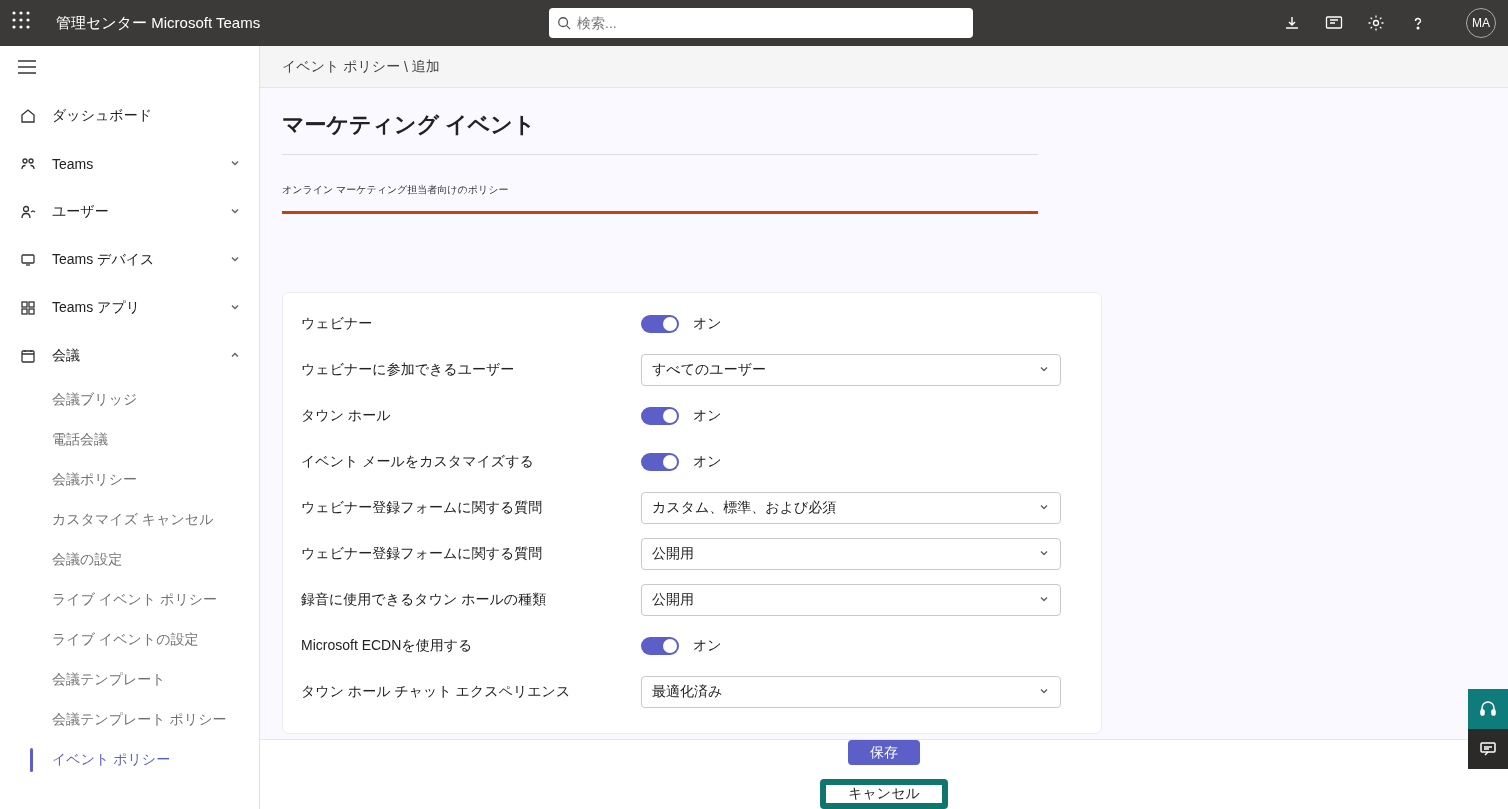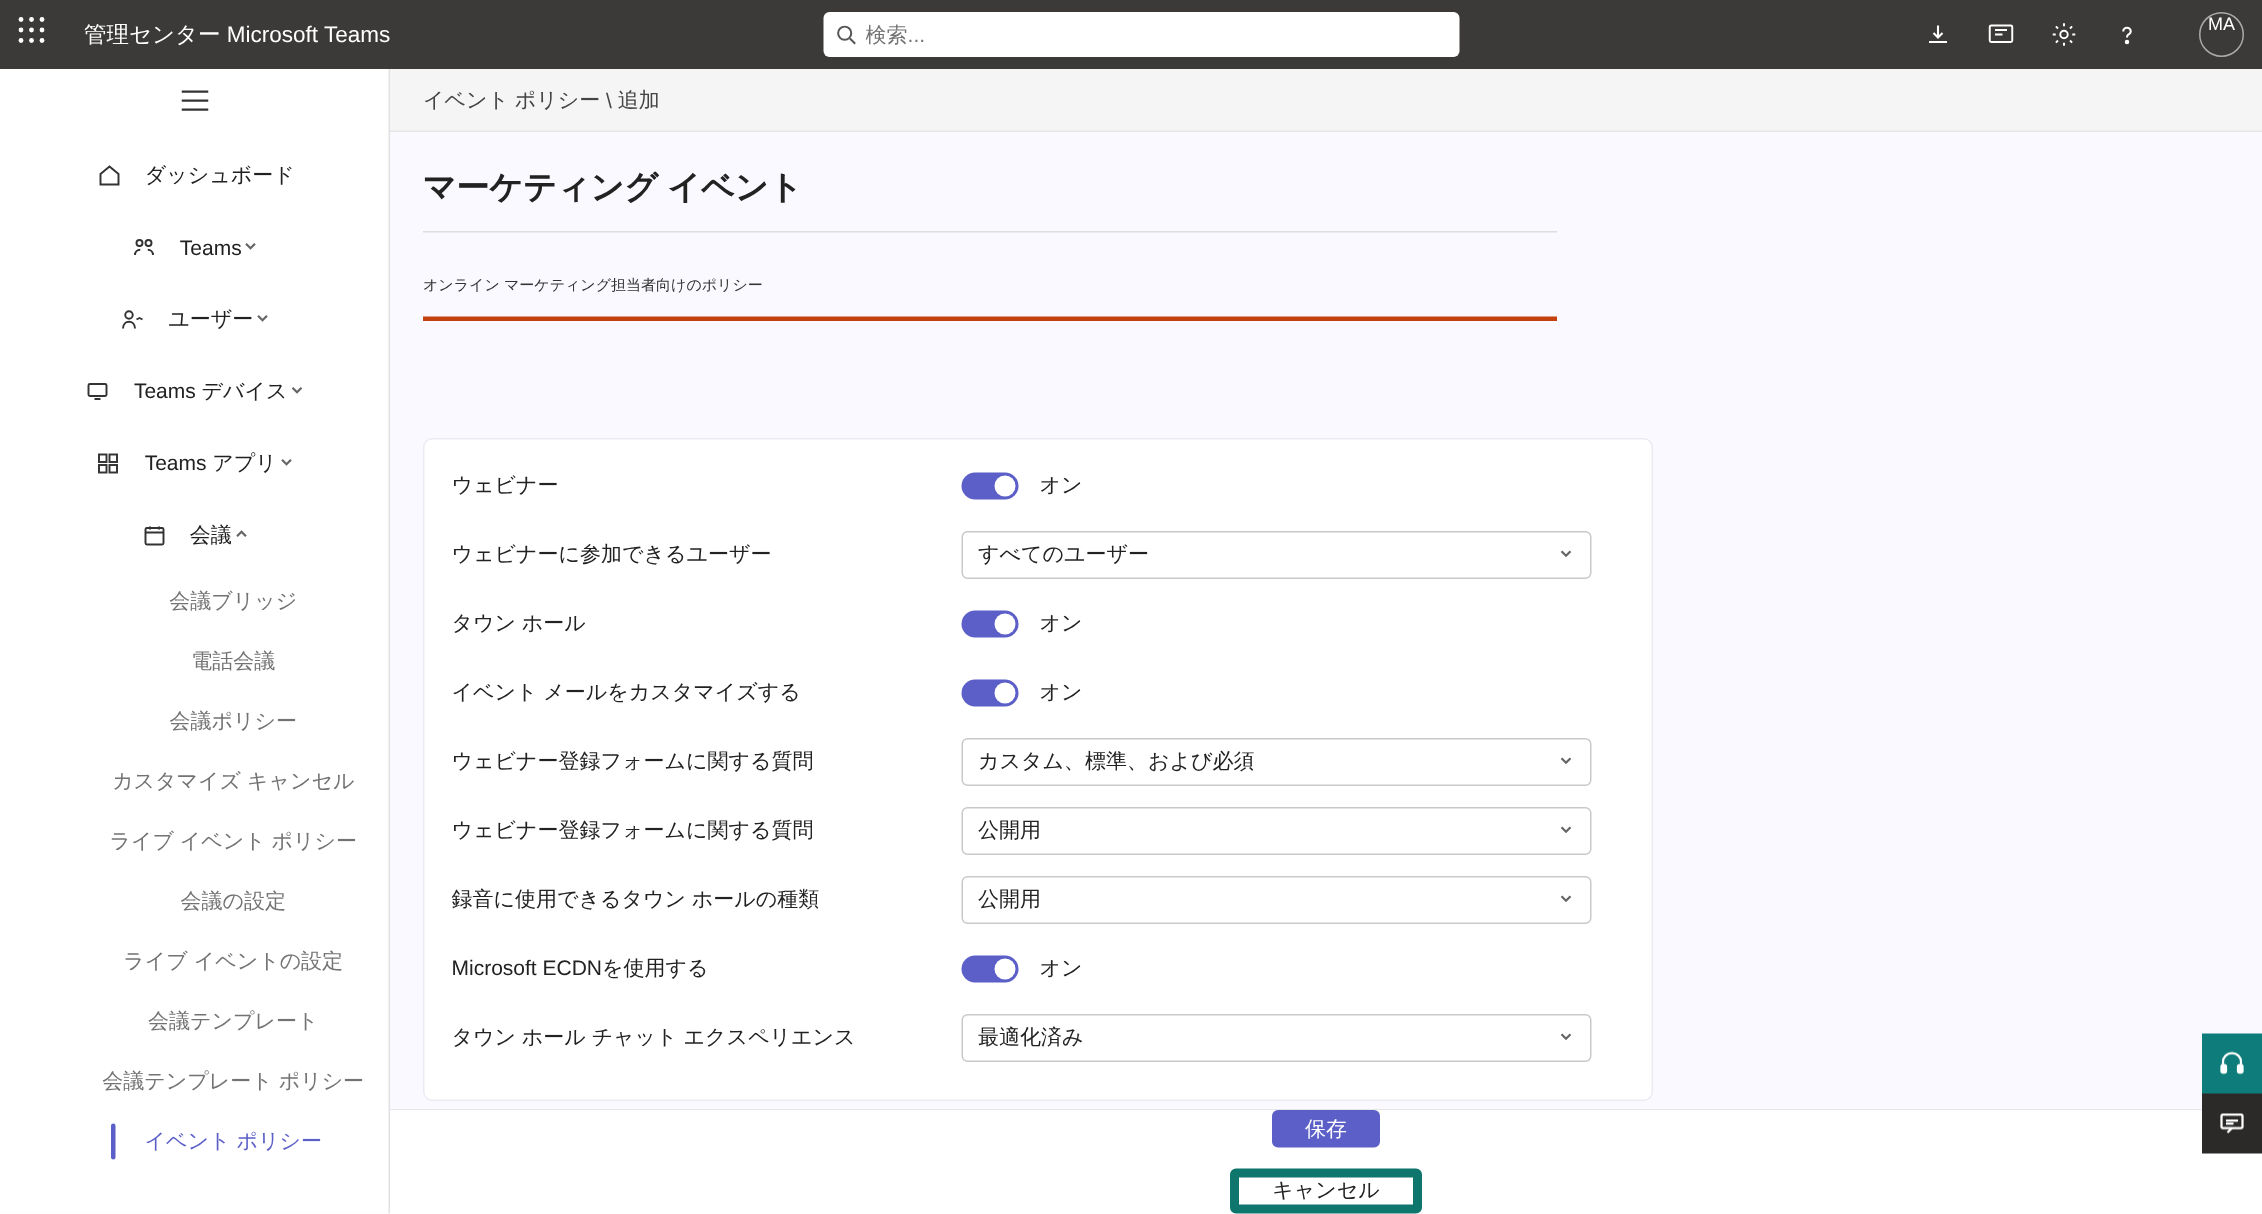--- a/index.html
+++ b/index.html
@@ -25,31 +25,31 @@
 .search-box .search-icon { color: #555; margin-right: 6px; display:flex; align-items:center;}
 .search-box input {
   border: none; outline: none; font-size: 14px; flex: 1; color: #333;
   background: transparent;
 }
 
 .topbar-right { display: flex; align-items: center; gap: 22px; margin-left: 20px; }
 .topbar-right .ticon { color: #fff; cursor: pointer; display:flex; align-items:center; justify-content:center; width:20px; height:20px;}
 .avatar {
   width: 30px; height: 30px; border-radius: 50%; border: 1px solid #aaa;
-  display: flex; align-items: flex-start; justify-content: center;
+  display: flex; align-items: center; justify-content: center;
   font-size: 12px; color: #fff; margin-left: 16px; cursor: pointer;
 }
 
 
 .shell { display: flex; height: calc(100% - 46px); }
 
 
 .sidebar {
   width: 260px; border-right: 1px solid #e1e1e1; background: #fff;
-  display: flex; flex-direction: column; overflow-y: auto; align-items: center;
+  display: flex; flex-direction: column; overflow-y: auto;
 }
 .hamburger { padding: 14px 18px; cursor: pointer; }
 .hamburger svg { stroke:#333; }
 
 .nav-item {
   display: flex; align-items: center; padding: 0 18px; height: 48px;
   font-size: 14px; color: #212121; cursor: pointer; position: relative;
 }
 .nav-item .nav-icon { width: 20px; display:flex; align-items:center; justify-content:center; margin-right: 14px; color:#333;}
 .nav-item .label { flex: 1; }
@@ -291,24 +291,24 @@
     <div class="sub-item">
         <span>電話会議</span>
       </div>
     <div class="sub-item">
         <span>会議ポリシー</span>
       </div>
     <div class="sub-item">
         <span>カスタマイズ キャンセル</span>
       </div>
     <div class="sub-item">
+        <span>会議の設定</span>
+      </div>
+    <div class="sub-item">
         <span>ライブ イベント ポリシー</span>
-      </div>
-    <div class="sub-item">
-        <span>会議の設定</span>
       </div>
     <div class="sub-item">
         <span>ライブ イベントの設定</span>
       </div>
     <div class="sub-item">
         <span>会議テンプレート</span>
       </div>
     <div class="sub-item">
         <span>会議テンプレート ポリシー</span>
       </div>

